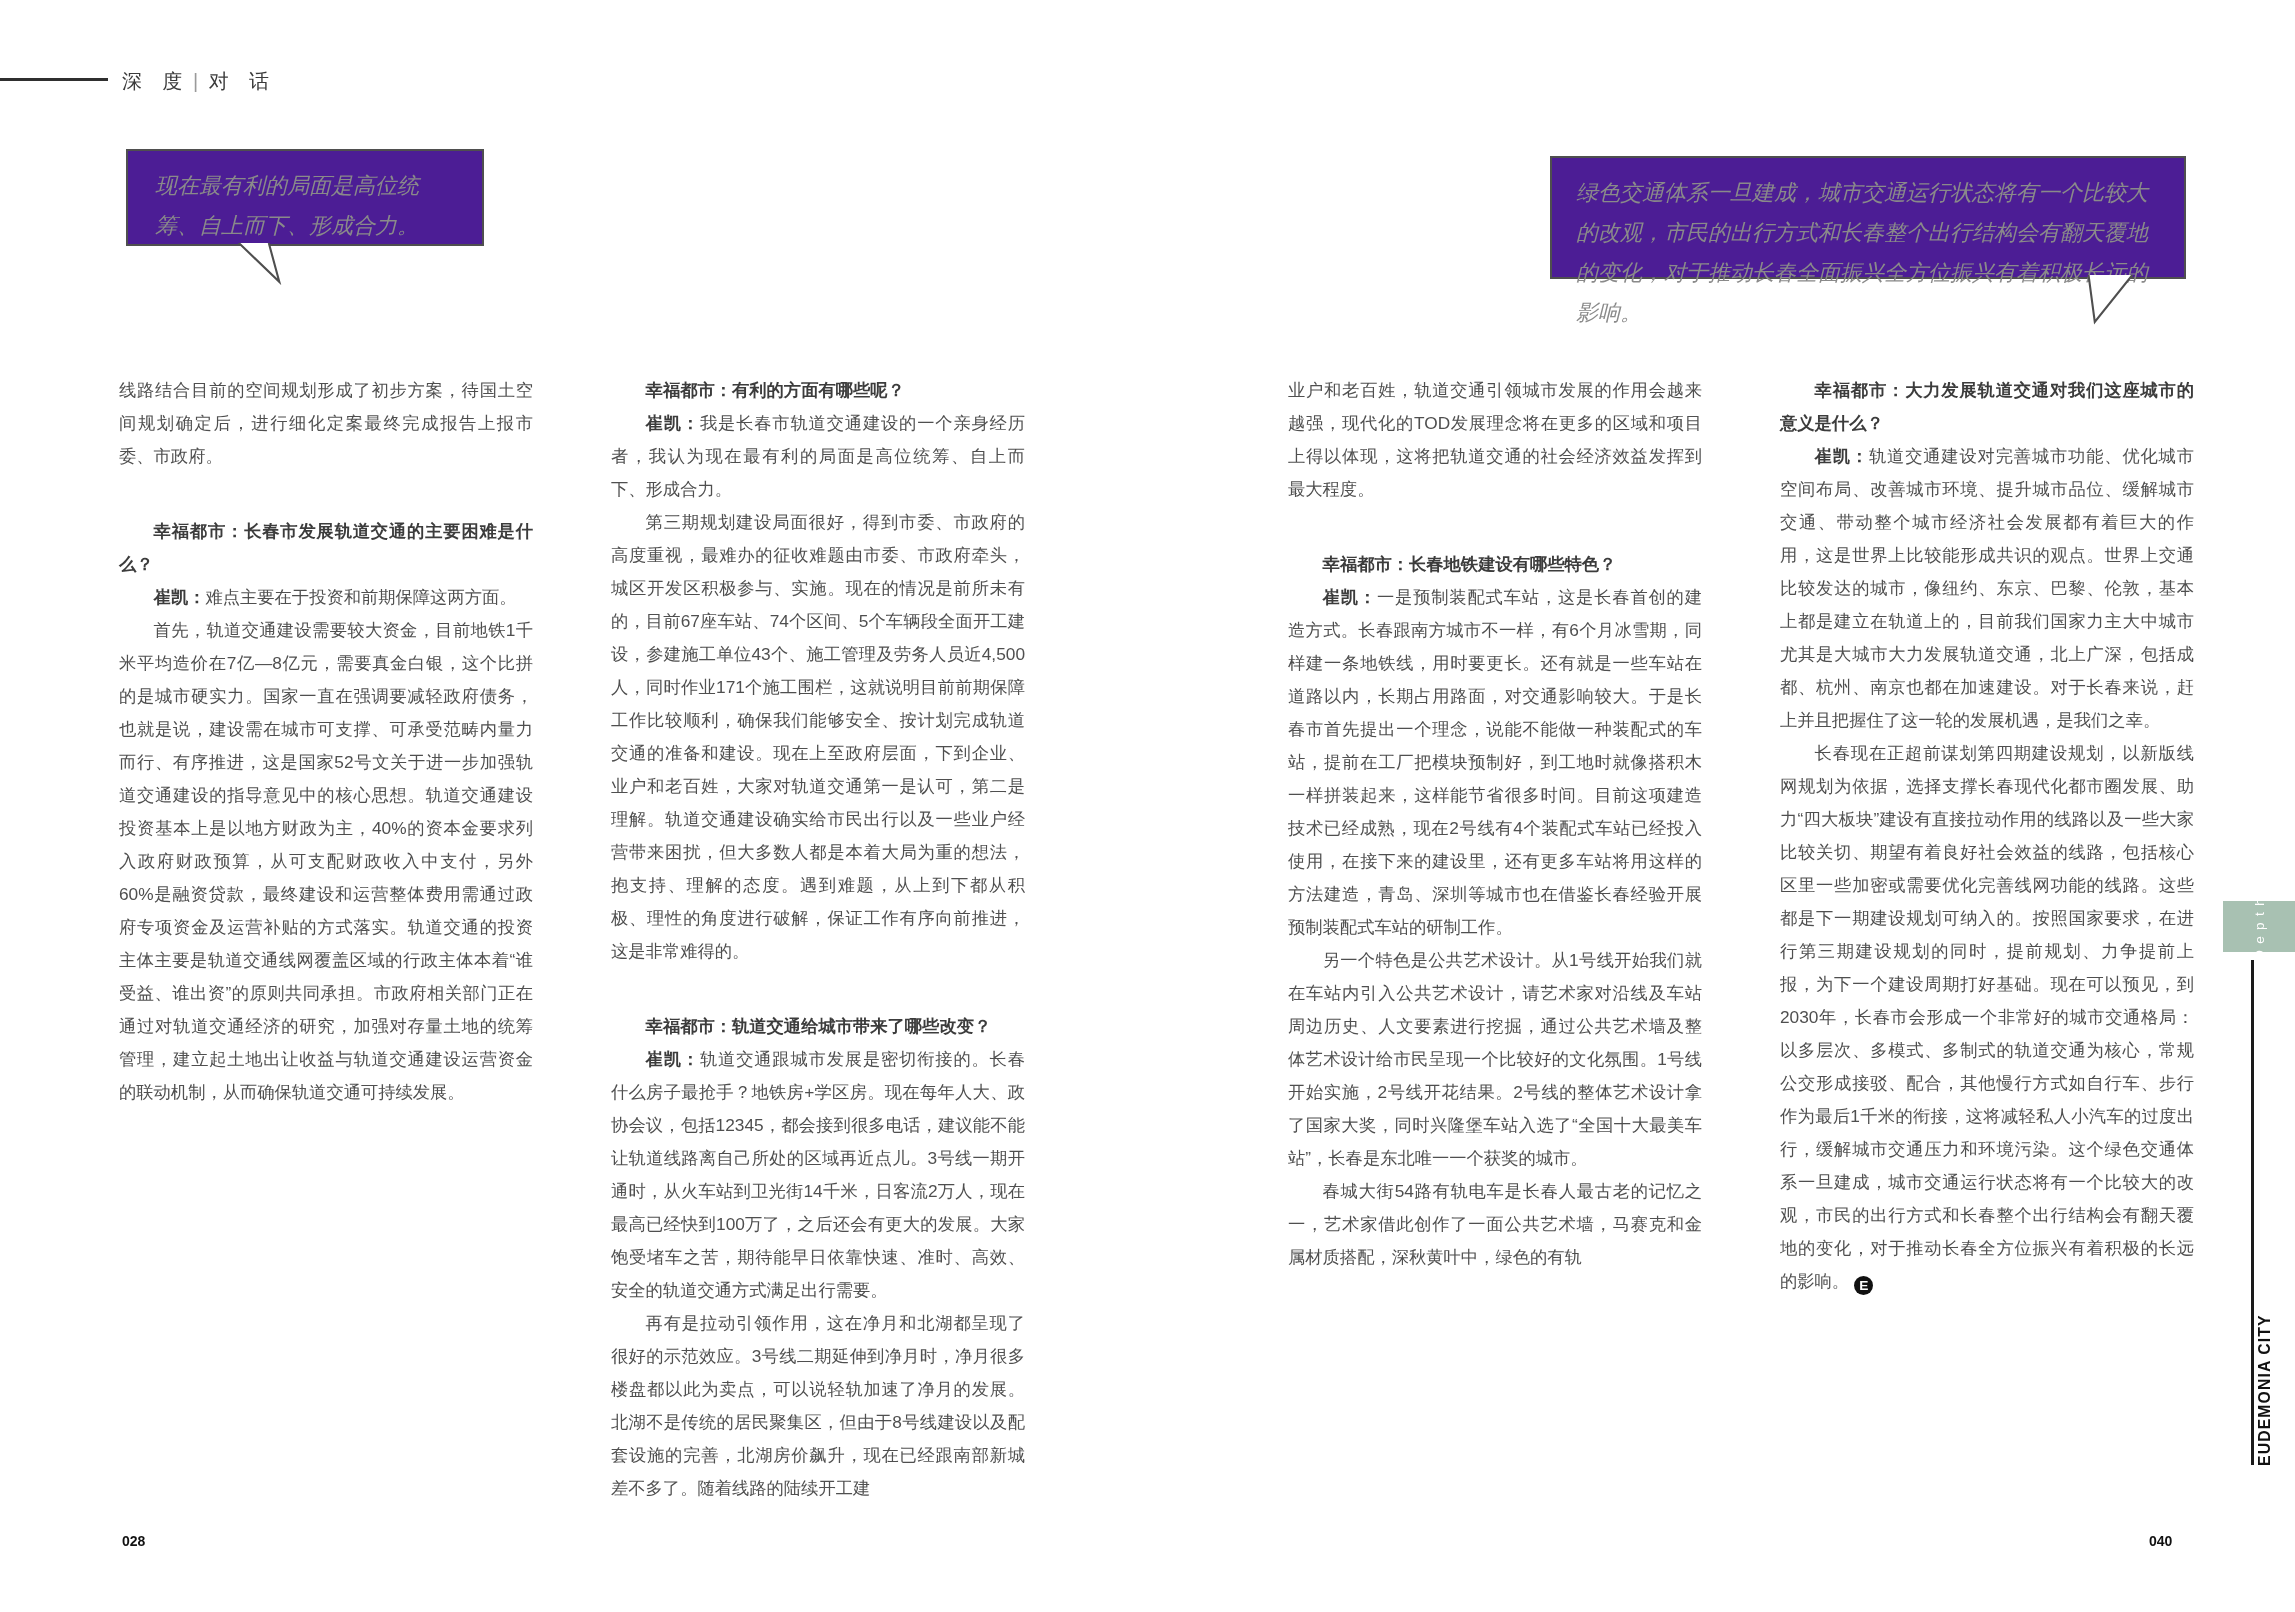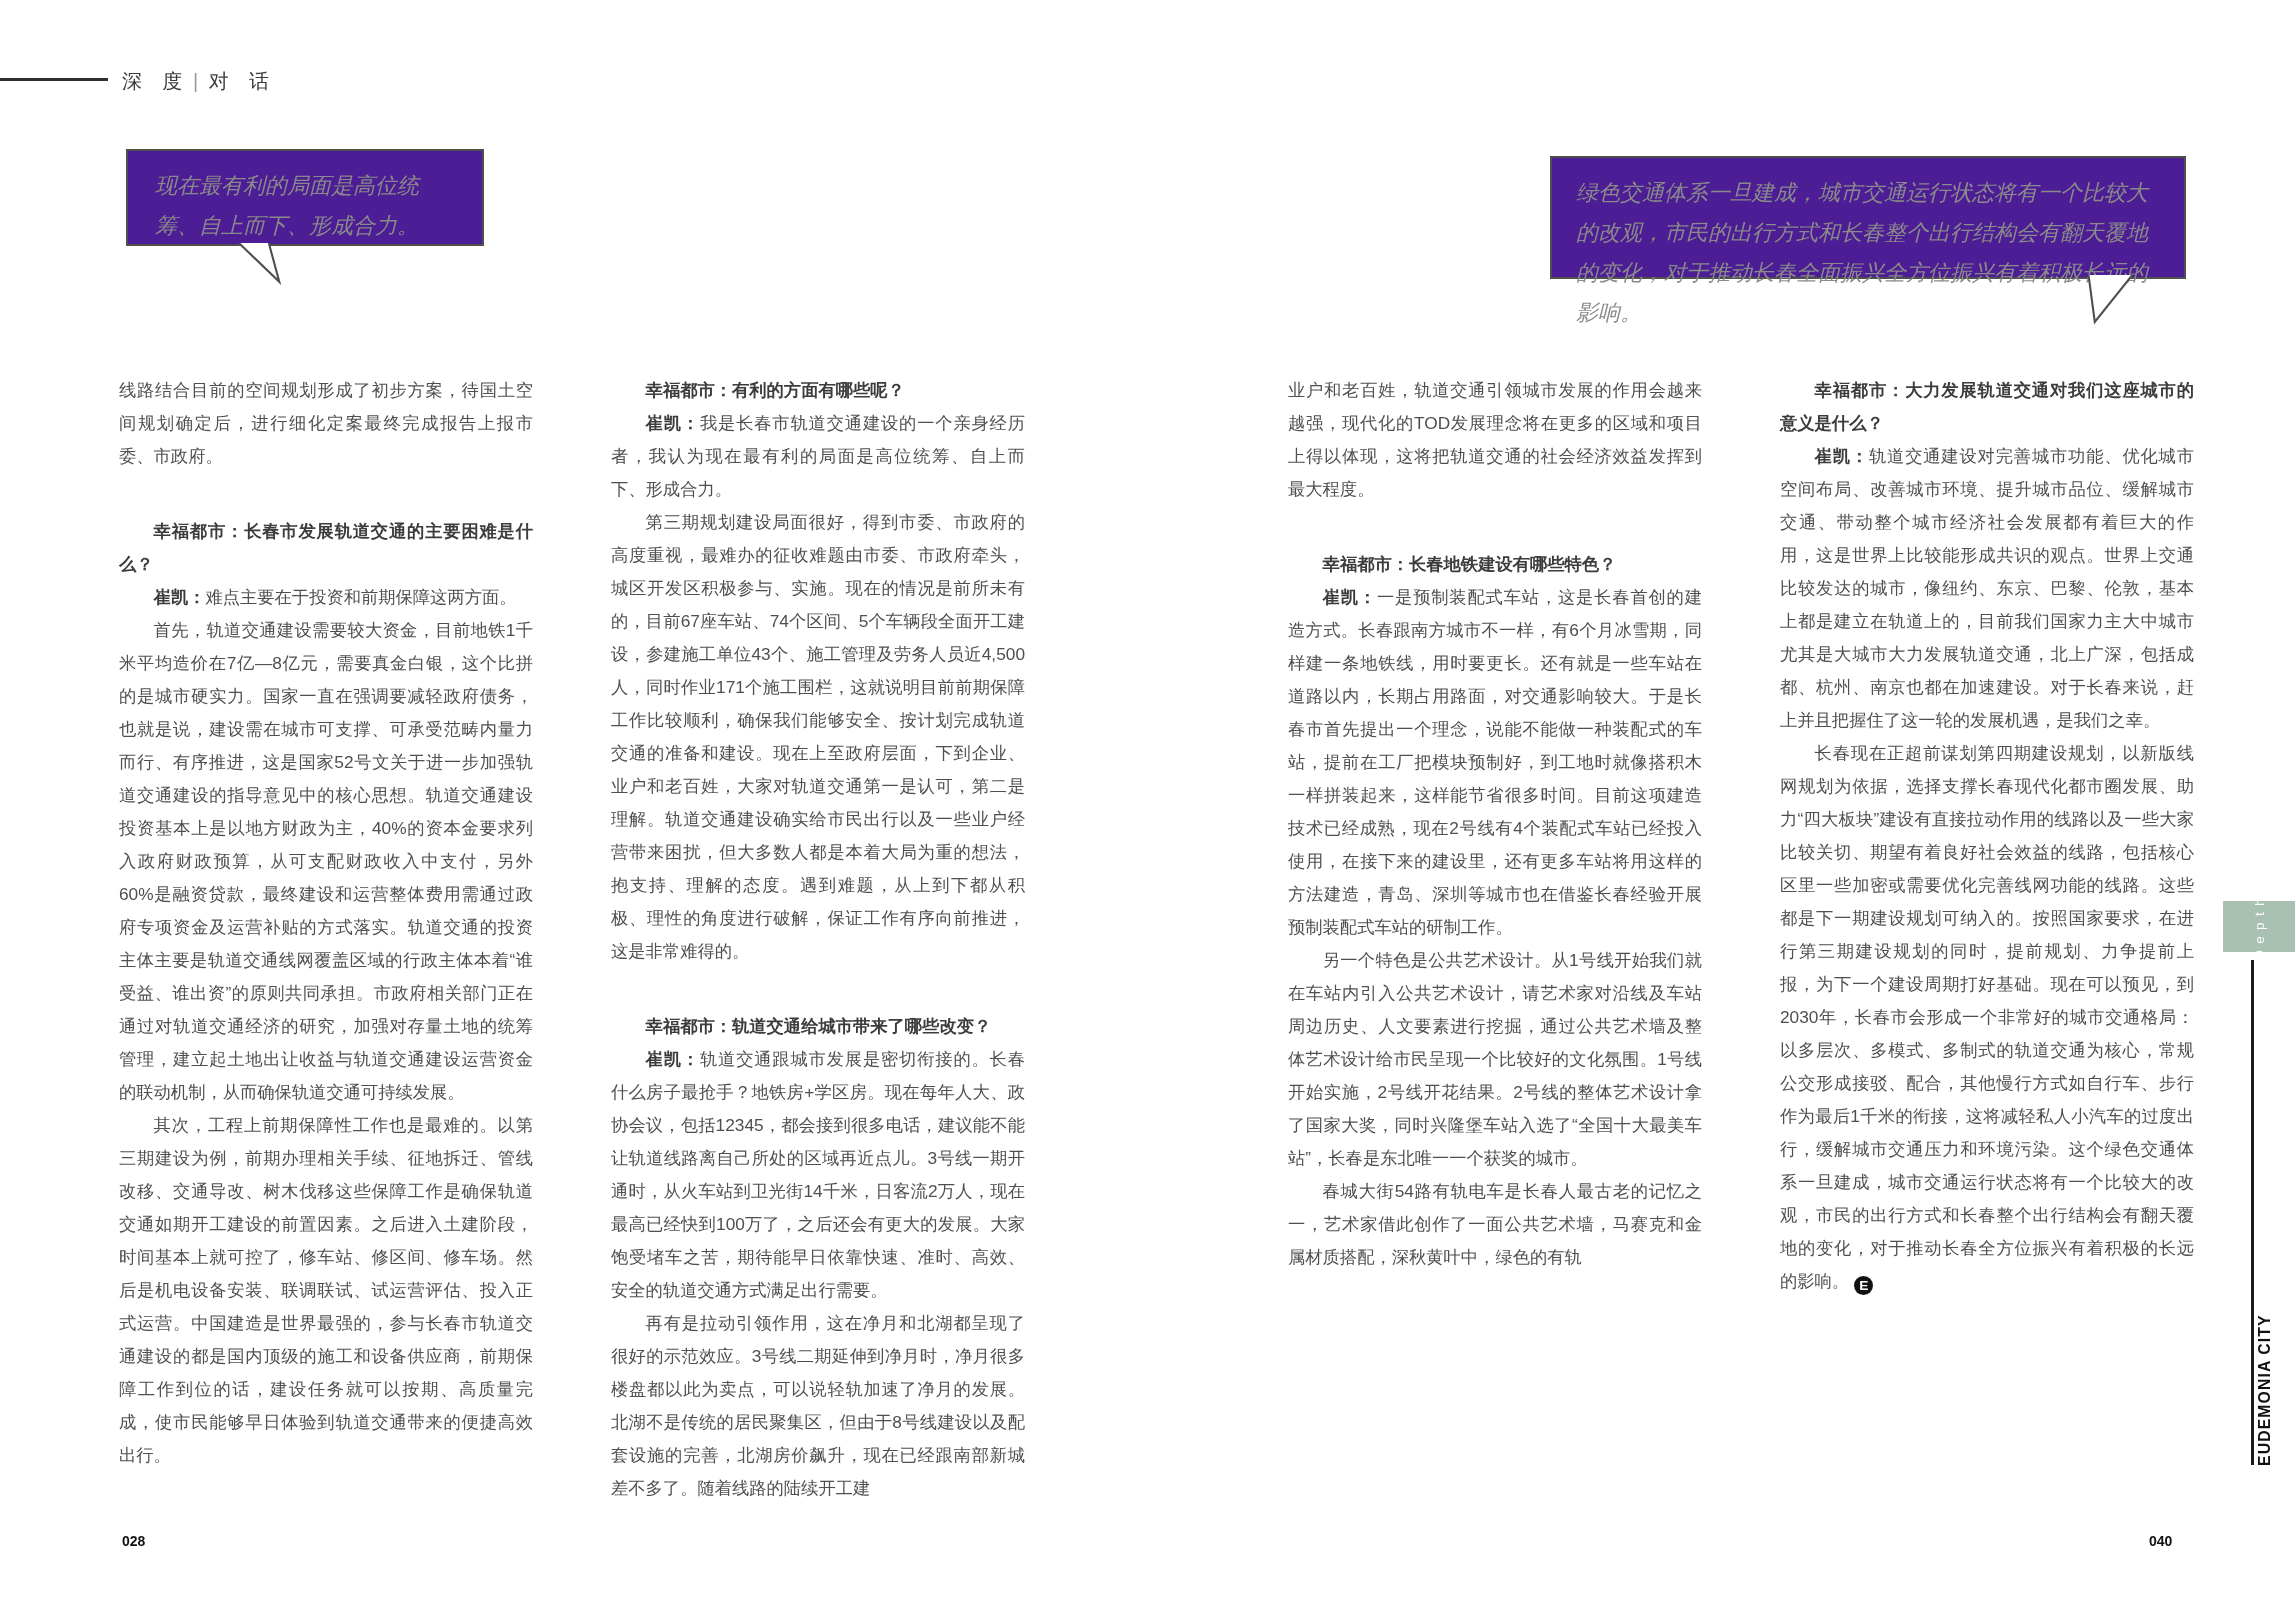--- a/index.html
+++ b/index.html
@@ -87,21 +87,20 @@
 <svg class="tail-svg tail-right" width="63" height="50" viewBox="0 0 120 96">
   <path d="M14,0 L26,90 L98,0 Z" fill="#ffffff" stroke="none"></path>
   <path d="M14,0 L26,90 L98,0" fill="none" stroke="#4f4f4f" stroke-width="4"></path>
 </svg>
 
 <div class="col col-1">
     <p class="continuation">线路结合目前的空间规划形成了初步方案，待国土空间规划确定后，进行细化定案最终完成报告上报市委、市政府。</p>
     <p class="question"><b>幸福都市：</b>长春市发展轨道交通的主要困难是什么？</p>
     <p class="answer"><b>崔凯：</b>难点主要在于投资和前期保障这两方面。</p>
     <p class="para">首先，轨道交通建设需要较大资金，目前地铁1千米平均造价在7亿—8亿元，需要真金白银，这个比拼的是城市硬实力。国家一直在强调要减轻政府债务，也就是说，建设需在城市可支撑、可承受范畴内量力而行、有序推进，这是国家52号文关于进一步加强轨道交通建设的指导意见中的核心思想。轨道交通建设投资基本上是以地方财政为主，40%的资本金要求列入政府财政预算，从可支配财政收入中支付，另外60%是融资贷款，最终建设和运营整体费用需通过政府专项资金及运营补贴的方式落实。轨道交通的投资主体主要是轨道交通线网覆盖区域的行政主体本着“谁受益、谁出资”的原则共同承担。市政府相关部门正在通过对轨道交通经济的研究，加强对存量土地的统筹管理，建立起土地出让收益与轨道交通建设运营资金的联动机制，从而确保轨道交通可持续发展。</p>
-    <p class="para">其次，工程上前期保障性工作也是最难的。以第三期建设为例，前期办理相关手续、征地拆迁、管线改移、交通导改、树木伐移这些保障工作是确保轨道交通如期开工建设的前置因素。之后进入土建阶段，时间基本上就可控了，修车站、修区间、修车场。然后是机电设备安装、联调联试、试运营评估、投入正式运营。中国建造是世界最强的，参与长春市轨道交通建设的都是国内顶级的施工和设备供应商，前期保障工作到位的话，建设任务就可以按期、高质量完成，使市民能够早日体验到轨道交通带来的便捷高效出行。</p>
   </div>
 <div class="col col-2">
     <p class="question"><b>幸福都市：</b>有利的方面有哪些呢？</p>
     <p class="answer"><b>崔凯：</b>我是长春市轨道交通建设的一个亲身经历者，我认为现在最有利的局面是高位统筹、自上而下、形成合力。</p>
     <p class="para">第三期规划建设局面很好，得到市委、市政府的高度重视，最难办的征收难题由市委、市政府牵头，城区开发区积极参与、实施。现在的情况是前所未有的，目前67座车站、74个区间、5个车辆段全面开工建设，参建施工单位43个、施工管理及劳务人员近4,500人，同时作业171个施工围栏，这就说明目前前期保障工作比较顺利，确保我们能够安全、按计划完成轨道交通的准备和建设。现在上至政府层面，下到企业、业户和老百姓，大家对轨道交通第一是认可，第二是理解。轨道交通建设确实给市民出行以及一些业户经营带来困扰，但大多数人都是本着大局为重的想法，抱支持、理解的态度。遇到难题，从上到下都从积极、理性的角度进行破解，保证工作有序向前推进，这是非常难得的。</p>
     <p class="question"><b>幸福都市：</b>轨道交通给城市带来了哪些改变？</p>
     <p class="answer"><b>崔凯：</b>轨道交通跟城市发展是密切衔接的。长春什么房子最抢手？地铁房+学区房。现在每年人大、政协会议，包括12345，都会接到很多电话，建议能不能让轨道线路离自己所处的区域再近点儿。3号线一期开通时，从火车站到卫光街14千米，日客流2万人，现在最高已经快到100万了，之后还会有更大的发展。大家饱受堵车之苦，期待能早日依靠快速、准时、高效、安全的轨道交通方式满足出行需要。</p>
     <p class="para">再有是拉动引领作用，这在净月和北湖都呈现了很好的示范效应。3号线二期延伸到净月时，净月很多楼盘都以此为卖点，可以说轻轨加速了净月的发展。北湖不是传统的居民聚集区，但由于8号线建设以及配套设施的完善，北湖房价飙升，现在已经跟南部新城差不多了。随着线路的陆续开工建</p>
   </div>
 <div class="col col-3">

